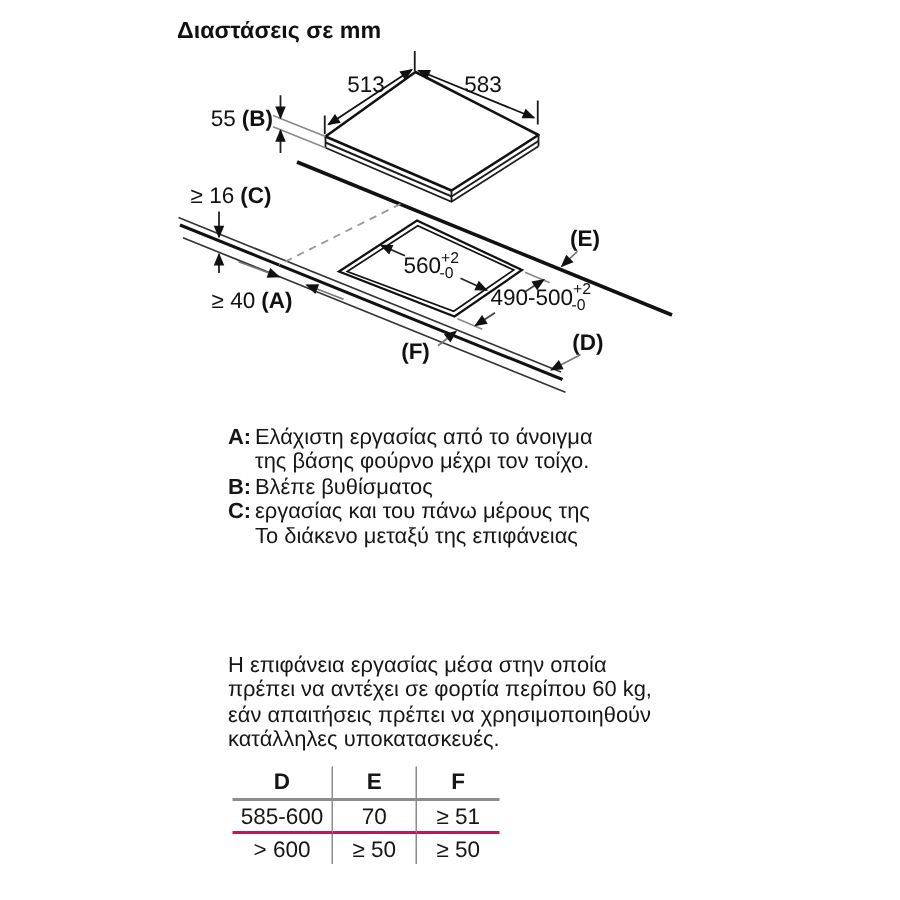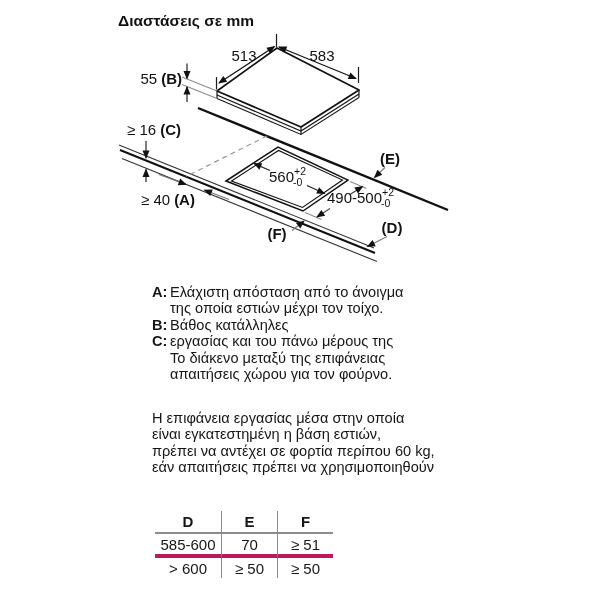--- a/index.html
+++ b/index.html
@@ -6,26 +6,26 @@
   body{width:600px;height:600px;background:#fff;font-family:"Liberation Sans",sans-serif;color:#161616;}
   #page{position:relative;width:532px;height:600px;background:#ffffff;overflow:hidden;}
 
   .title{position:absolute;left:118px;top:12px;font-size:15.5px;font-weight:700;color:#111;}
 
   .diagram{position:absolute;left:90px;top:30px;width:380px;height:250px;}
 
   .defs-block{position:absolute;left:152px;top:284px;width:330px;font-size:14.6px;line-height:16.4px;}
   .def-item{position:relative;padding-left:18px;}
   .def-label{position:absolute;left:0;top:0;font-weight:700;}
-  .note-block{position:absolute;left:152px;top:410px;width:340px;font-size:14.6px;line-height:16.4px;}
+  .note-block{position:absolute;left:152px;top:436px;width:340px;font-size:14.6px;line-height:16.4px;}
 
   .dim-table{position:absolute;left:155px;top:511px;display:grid;grid-template-columns:67px 56px 55px;font-size:15px;}
   .dim-table .cell{display:flex;align-items:center;justify-content:center;height:20px;}
   .dim-table .head{font-weight:700;height:21px;border-bottom:2px solid #8c8c8c;}
-  .dim-table .r1{border-bottom:4px solid #be185d;}
+  .dim-table .r1{border-bottom:2px solid #be185d;}
   .dim-table .c1,.dim-table .c2{border-right:1.5px solid #8c8c8c;}
 
   svg text{fill:#111;font-family:"Liberation Sans",sans-serif;font-size:15px;}
   svg .bold{font-weight:700;}
   svg .sup,svg .sub{font-size:10.5px;}
 </style>
 </head>
 <body>
 
 <div id="page">
@@ -99,40 +99,39 @@
     <text x="327" y="203"><tspan>490-500</tspan><tspan class="sup" dy="-7">+2</tspan><tspan class="sub" dx="-13" dy="10.5">-0</tspan></text>
 
     <text x="390" y="164" text-anchor="middle" class="bold">(E)</text>
     <text x="392" y="233" text-anchor="middle" class="bold">(D)</text>
     <text x="277" y="239" text-anchor="middle" class="bold">(F)</text>
   </svg>
 
   <div class="defs-block">
     <div class="def-item">
       <span class="def-label">A:</span>
-      <div>Ελάχιστη απόσταση από το άνοιγμα</div>
-      <div>της οποία εστιών μέχρι τον τοίχο.</div>
+      <div>Ελάχιστη εργασίας από το άνοιγμα</div>
+      <div>της βάσης φούρνο μέχρι τον τοίχο.</div>
     </div>
     <div class="def-item">
       <span class="def-label">B:</span>
-      <div>Βάθος κατάλληλες</div>
+      <div>Βλέπε βυθίσματος</div>
     </div>
     <div class="def-item">
       <span class="def-label">C:</span>
       <div>εργασίας και του πάνω μέρους της</div>
       <div>Το διάκενο μεταξύ της επιφάνειας</div>
-      <div>απαιτήσεις χώρου για τον φούρνο.</div>
     </div>
   </div>
 
   <div class="note-block">
     <div>Η επιφάνεια εργασίας μέσα στην οποία</div>
-    <div>είναι εγκατεστημένη η βάση εστιών,</div>
     <div>πρέπει να αντέχει σε φορτία περίπου 60 kg,</div>
     <div>εάν απαιτήσεις πρέπει να χρησιμοποιηθούν</div>
+    <div>κατάλληλες υποκατασκευές.</div>
   </div>
 
   <div class="dim-table">
     <div class="cell head c1">D</div>
     <div class="cell head c2">E</div>
     <div class="cell head">F</div>
 
     <div class="cell r1 c1">585-600</div>
     <div class="cell r1 c2">70</div>
     <div class="cell r1">≥ 51</div>

